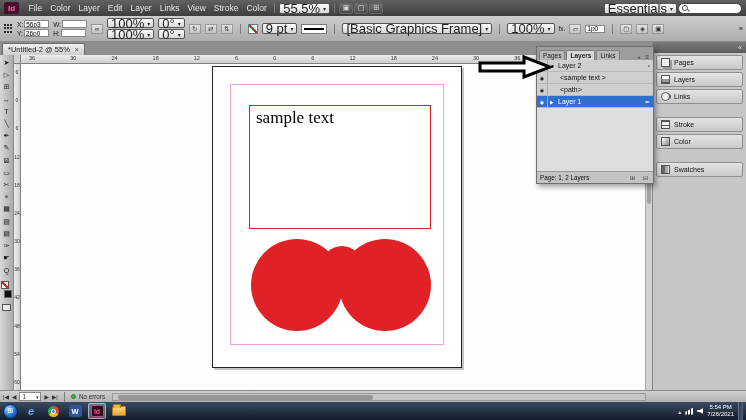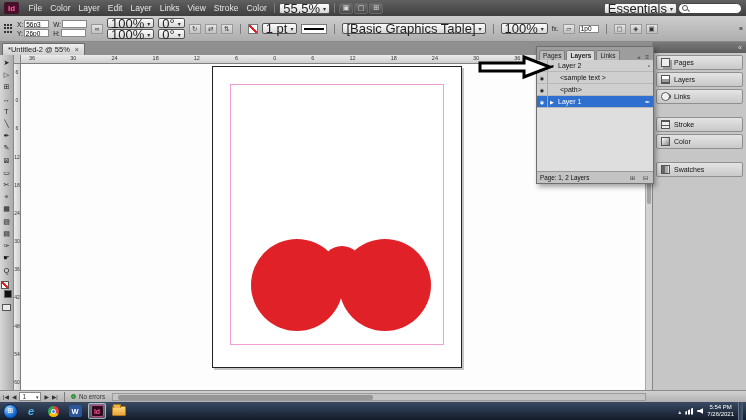--- a/index.html
+++ b/index.html
@@ -198,26 +198,26 @@
     </span>
     <span class="fldcol">
       <span class="combo" style="height:10px">0°</span>
       <span class="combo" style="height:10px">0°</span>
     </span>
     <span class="ctrlico">↻</span>
     <span class="ctrlico">⇄</span>
     <span class="ctrlico">⇅</span>
     <span class="sep"></span>
     <span class="none-sw"></span>
-    <span class="combo">1 pt</span>
+    <span class="combo">9 pt</span>
     <span class="strokeprev">
         <i></i>
       </span>
     <span class="sep"></span>
-    <span class="combo">[Basic Graphics Table]</span>
+    <span class="combo">[Basic Graphics Frame]</span>
     <span class="sep"></span>
     <span class="combo">100%</span>
     <span class="mini">fx.</span>
     <span class="ctrlico">▱</span>
     <span class="fld">
         <input style="width: 20px;" value="1p0">
       </span>
     <span class="sep"></span>
     <span class="ctrlico">▢</span>
     <span class="ctrlico">◈</span>
@@ -293,20 +293,23 @@
         <span>42</span>
         <span>48</span>
         <span>54</span>
         <span>60</span>
       </div>
   </div>
 
   <div class="abs canvas">
     <div class="page">
       <div class="margins"></div>
+      <div class="tframe">
+        <span>sample text</span>
+      </div>
       <div class="circle c-left"></div>
       <div class="circle c-right"></div>
       <div class="circle c-small"></div>
     </div>
     <div class="vscroll">
       <span class="vthumb"></span>
     </div>
   </div>
 
   <div class="abs lpanel">

